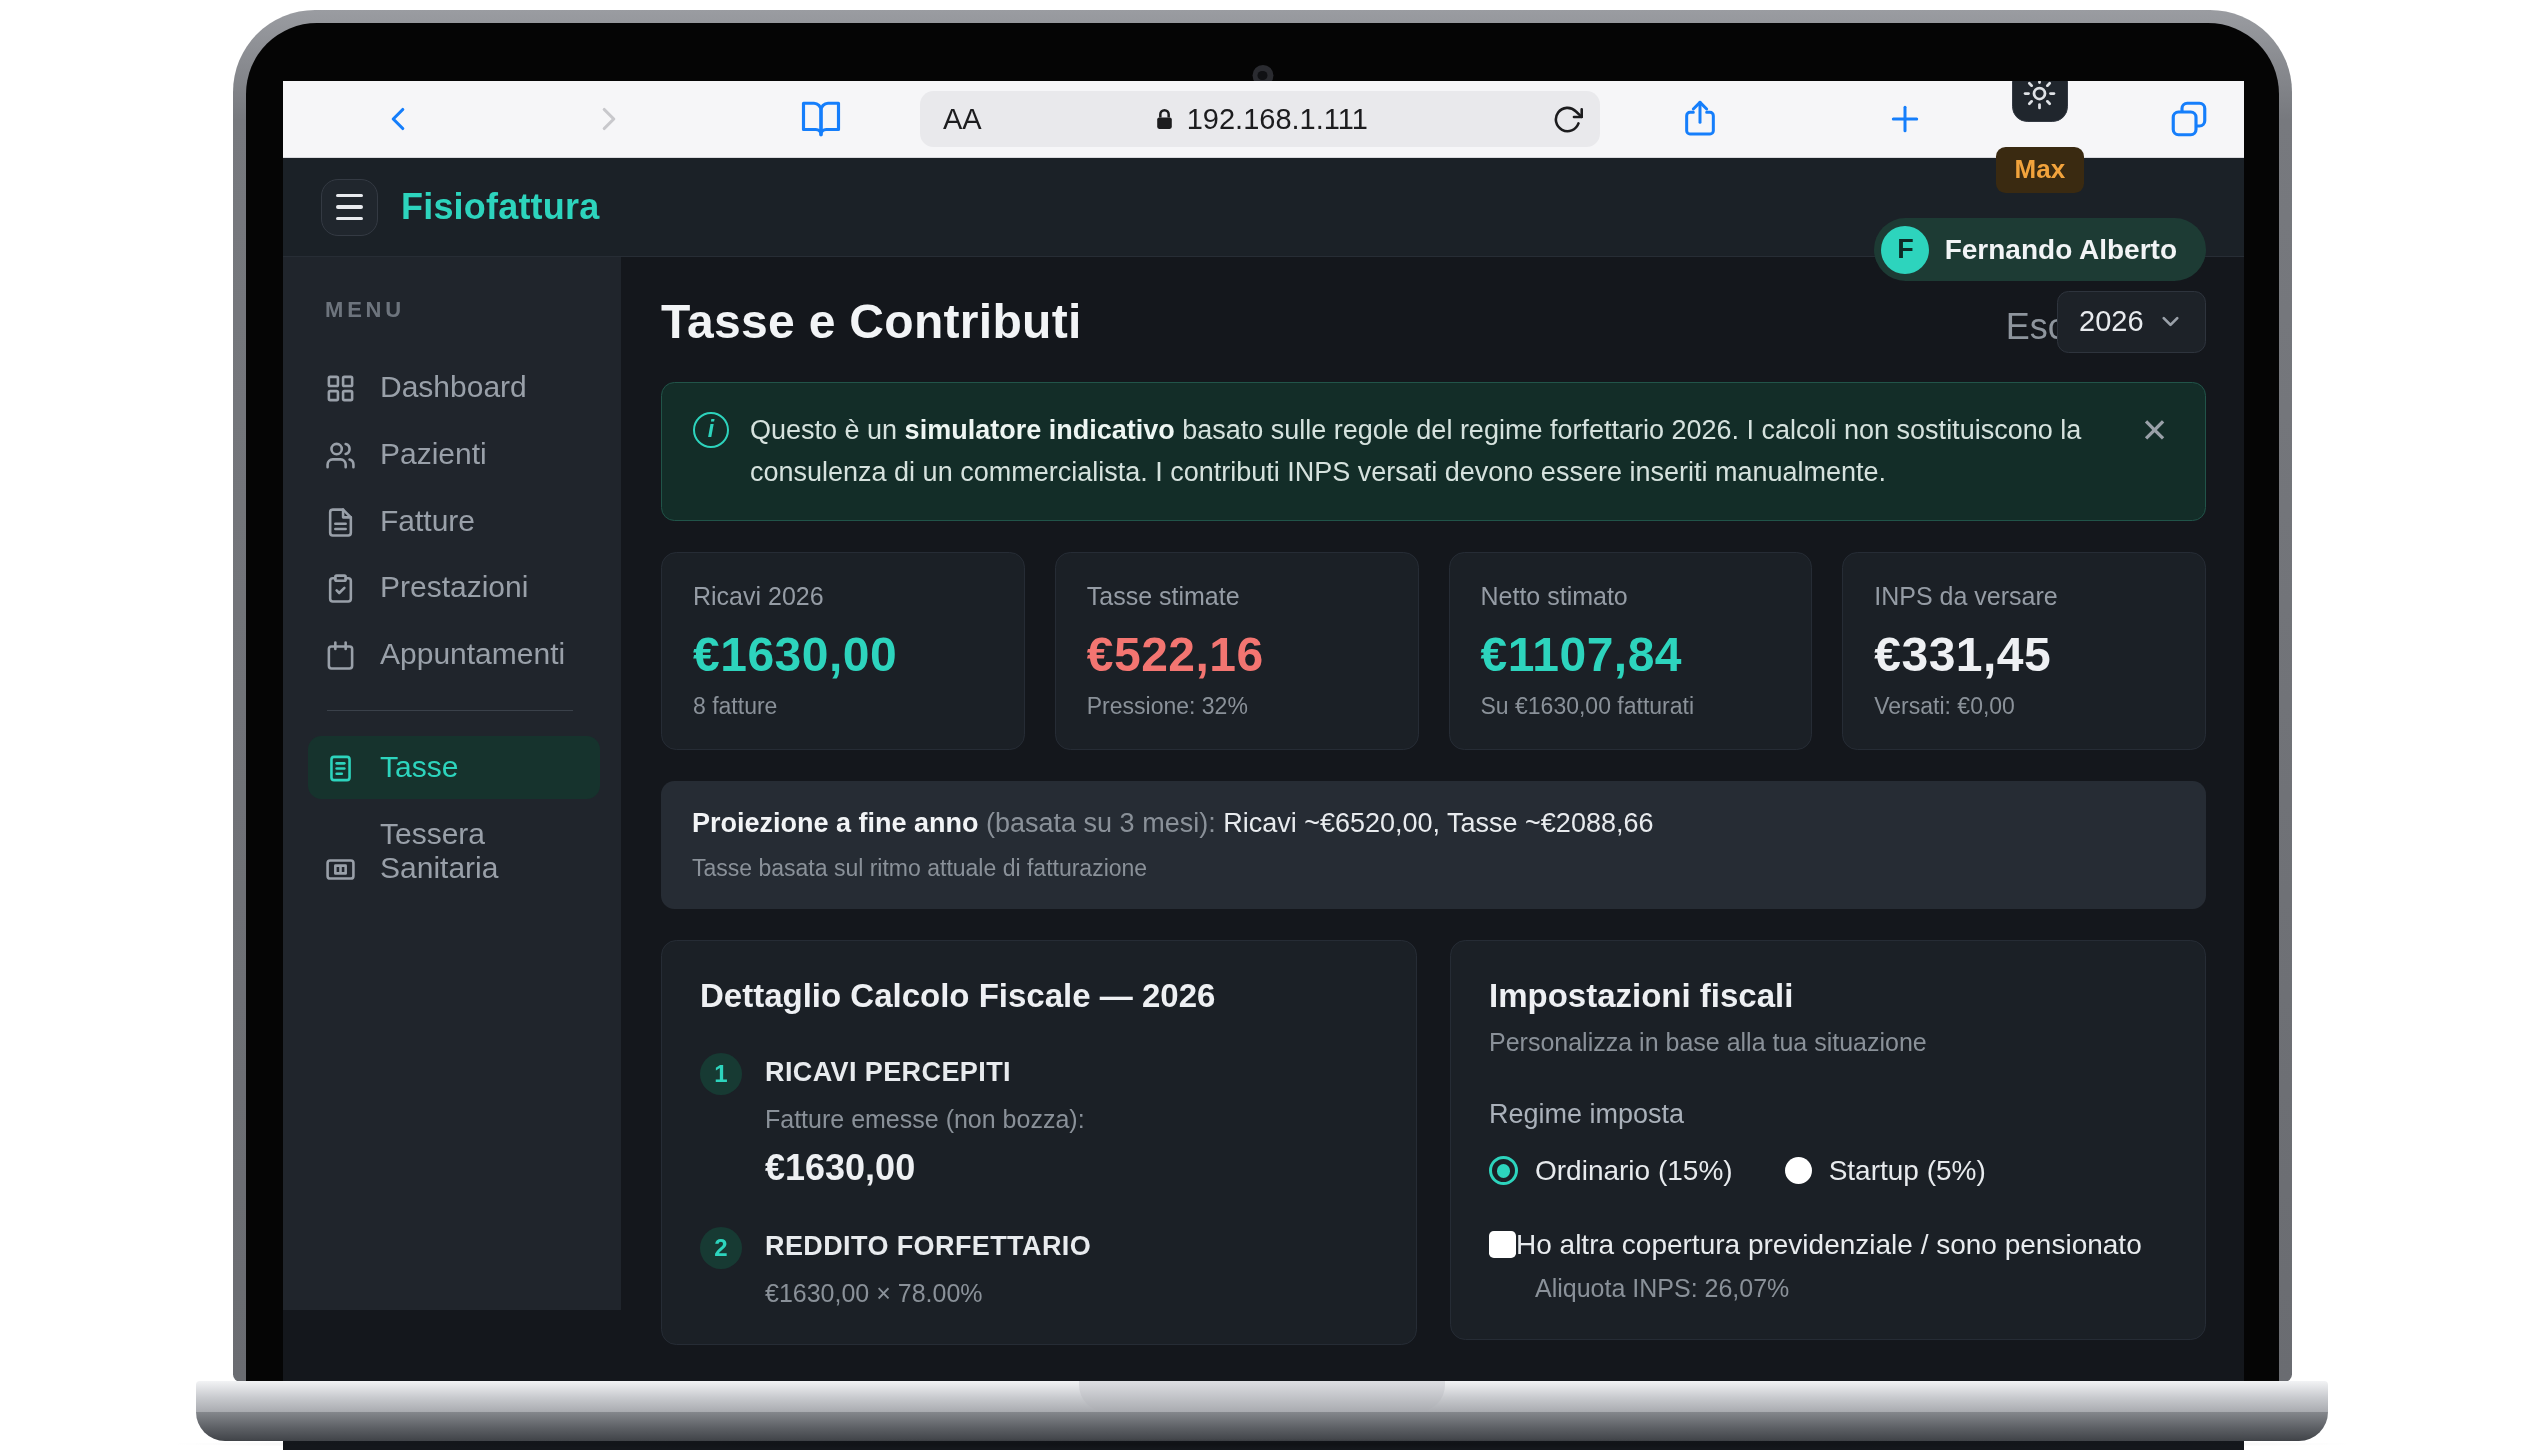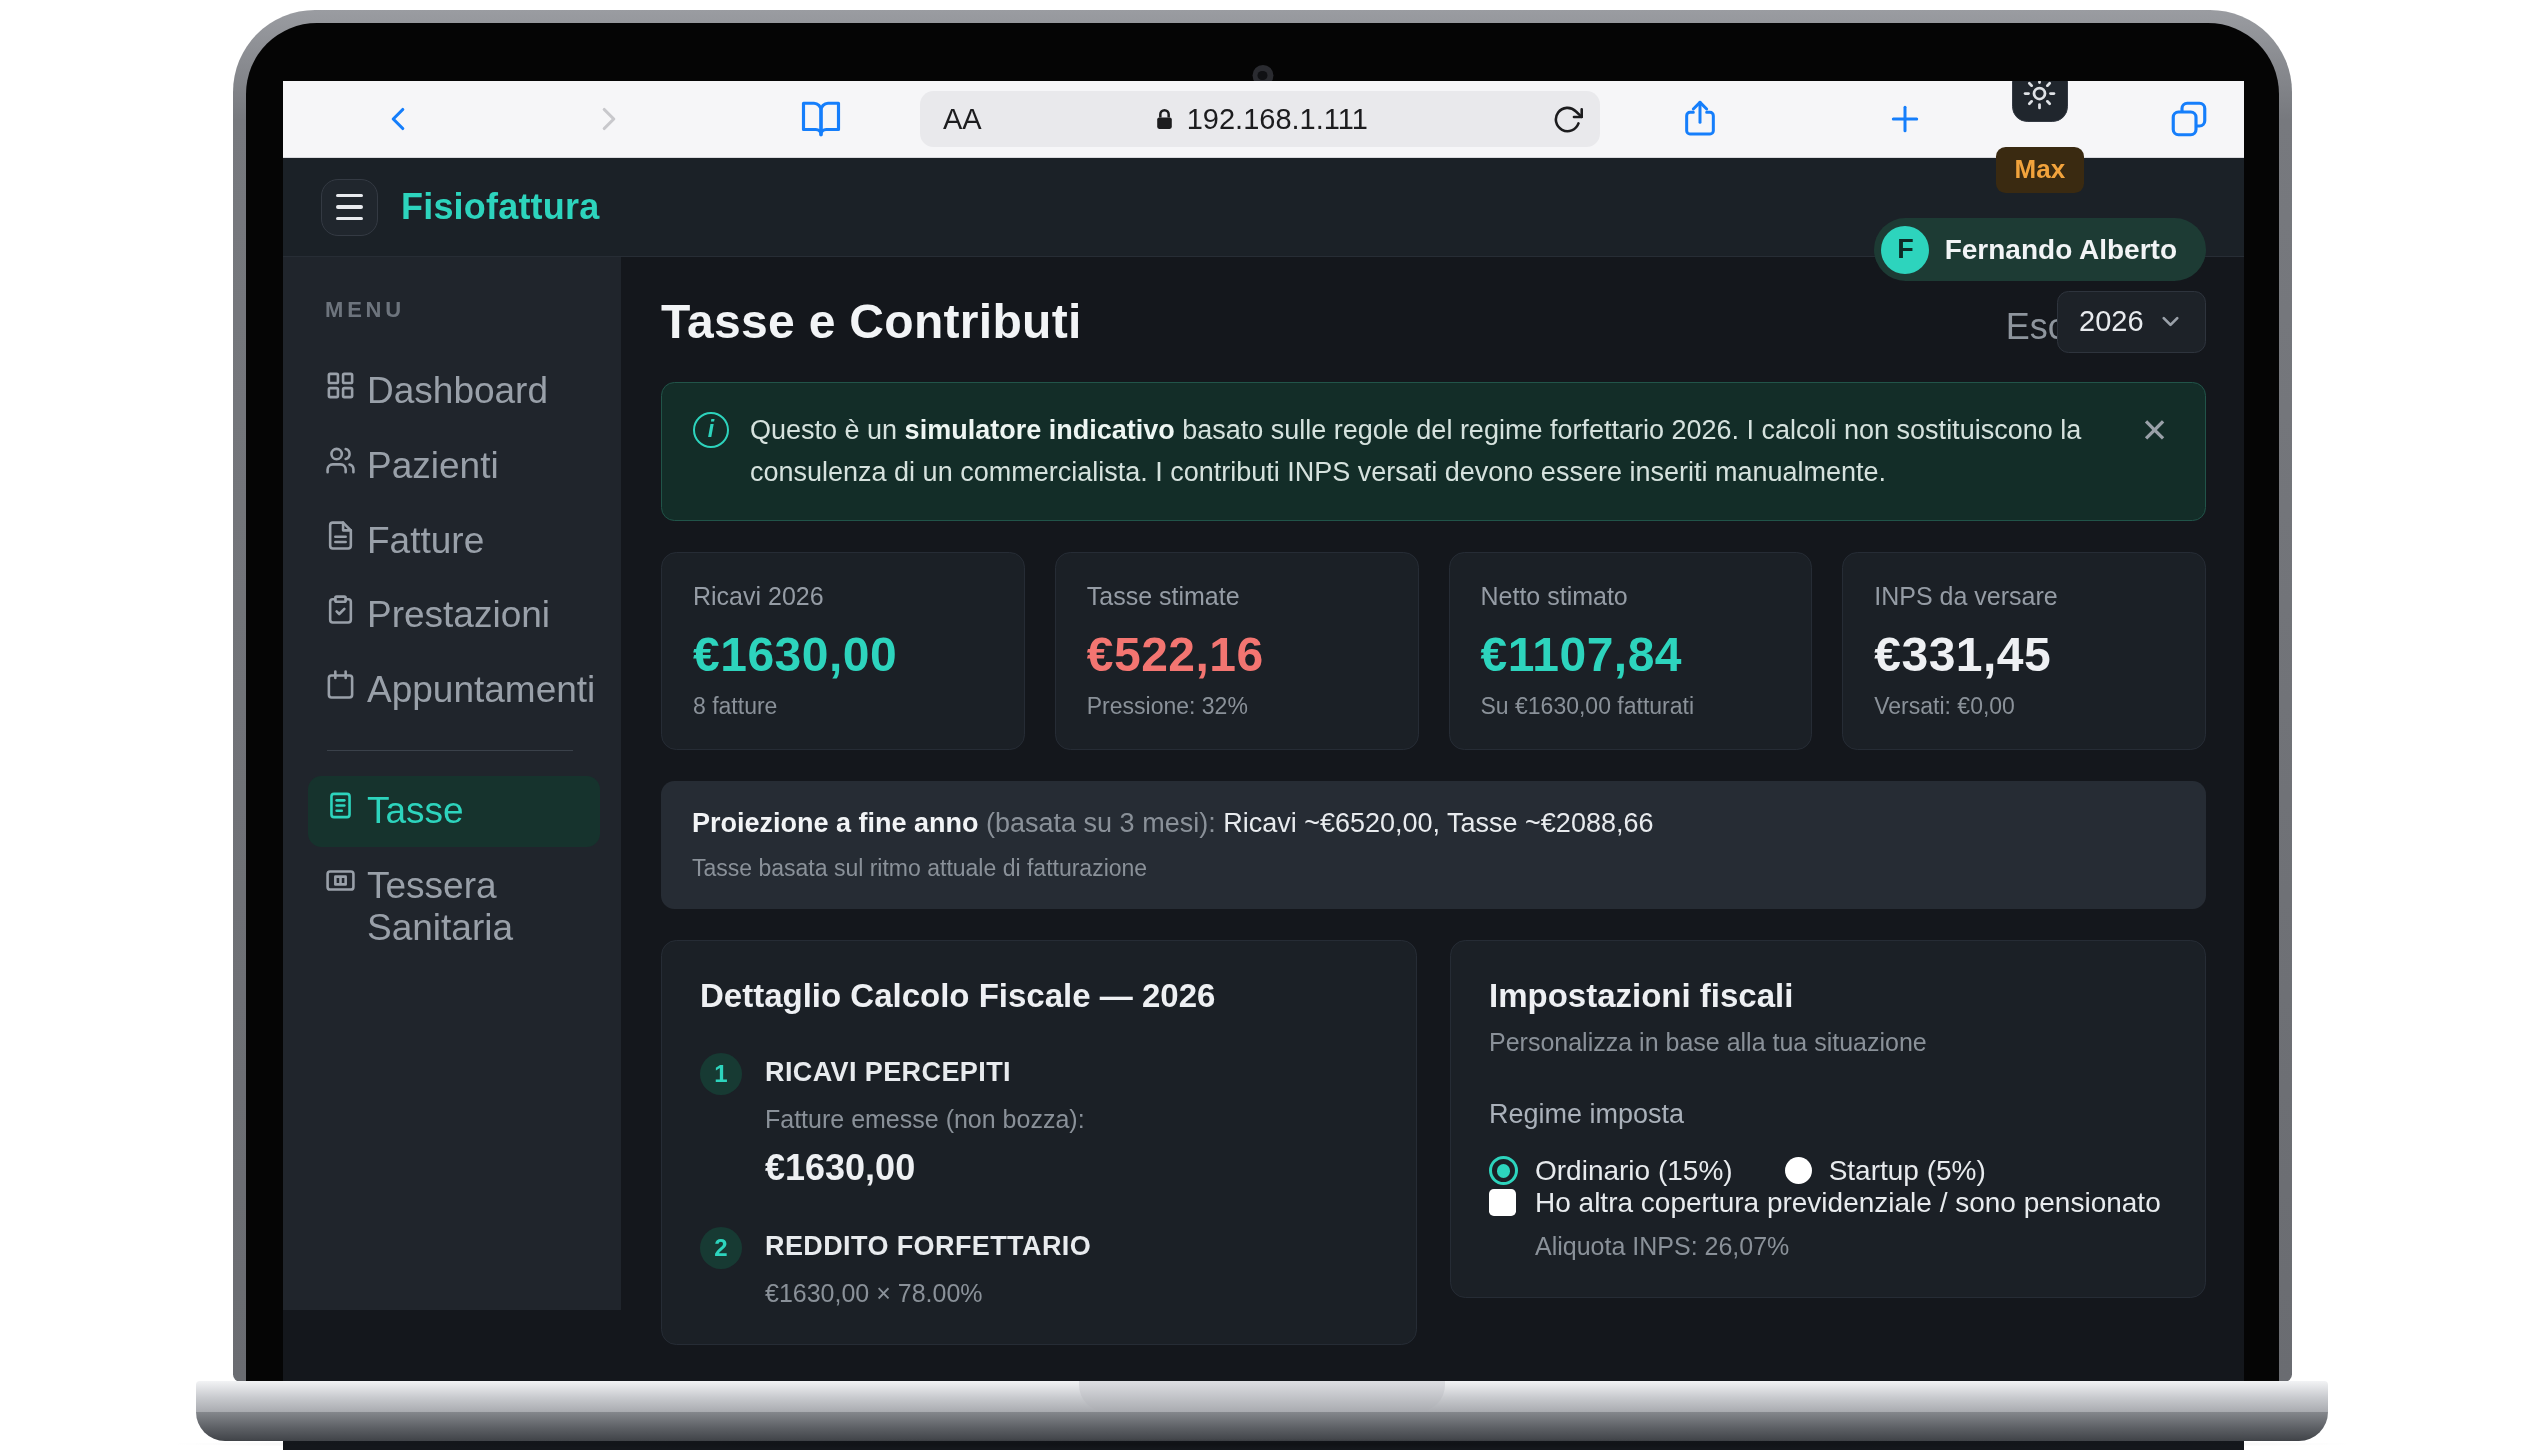--- a/index.html
+++ b/index.html
@@ -56,21 +56,21 @@
   .avatar { width:48px; height:48px; border-radius:50%; background:#2dd4bd; color:#0d2b26; font-weight:bold; font-size:27px;
             display:flex; align-items:center; justify-content:center; }
   .user-name { color:#f2f4f6; font-size:28px; font-weight:600; }
   .logout { color:#8e959d; font-size:36px; cursor:pointer; }
 
   .app-body { flex:1; display:flex; min-height:0; }
 
   
   .sidebar { width:338px; background:#20252c; padding:40px 25px 0 42px; flex:none; }
   .menu-label { color:#6d747d; font-size:22px; font-weight:600; letter-spacing:3.8px; margin-bottom:33px; }
-  .nav-item { display:flex; align-items:flex-start; gap:11px; color:#99a0a9; font-size:37px;
+  .nav-item { display:flex; align-items:flex-end; gap:24px; color:#99a0a9; font-size:30px;
               padding:14.4px 15.3px 14.4px 17px; margin:3.8px -3.8px 3.8px -17px; border-radius:13.4px; cursor:pointer; }
   .nav-item svg { flex:none; }
   .nav-item.active { background:#16332d; color:#2dd4bd; }
   .nav-divider { border-top:1.9px solid #3a414a; margin:25px 23px 25px 1.9px; }
 
   
   .main { flex:1; padding:34px 38px 0 40px; min-width:0; }
   .title-row { display:flex; align-items:center; justify-content:space-between; }
   .page-title { color:#f2f4f6; font-size:48px; font-weight:bold; letter-spacing:0.3px; }
   .year-select { display:flex; align-items:center; gap:13.4px; background:#1d2228; border:1.9px solid #2e343d;
@@ -111,21 +111,21 @@
   .step-value { color:#eef0f3; font-size:36px; font-weight:bold; margin-top:13.4px; }
 
   .panel-sub { color:#8a9199; font-size:25px; margin-top:13.4px; }
   .field-label { color:#aab1ba; font-size:27px; margin-top:42px; }
   .radio-row { display:flex; gap:52px; margin-top:25px; }
   .radio-opt { display:flex; align-items:center; gap:17px; color:#e8ebee; font-size:28px; cursor:pointer; }
   .radio { width:29px; height:29px; border-radius:50%; }
   .radio.sel { border:3.8px solid #2dd4bd; background:#1b2026; display:flex; align-items:center; justify-content:center; }
   .radio.sel::after { content:""; width:13.4px; height:13.4px; border-radius:50%; background:#2dd4bd; }
   .radio.unsel { background:#ffffff; width:27px; height:27px; }
-  .check-row { display:flex; align-items:center; gap:19px; color:#e8ebee; font-size:28px; cursor:pointer; }
+  .check-row { display:flex; align-items:center; margin-top:42px; color:#e8ebee; font-size:28px; cursor:pointer; }
   .checkbox { width:27px; height:27px; background:#ffffff; border-radius:4.8px; }
   .indent-note { color:#8a9199; font-size:25px; margin:13.4px 0 0 46px; }
 
   svg { display:block; }
 </style>
 </head>
 <body>
 
 <div class="stage">
 

